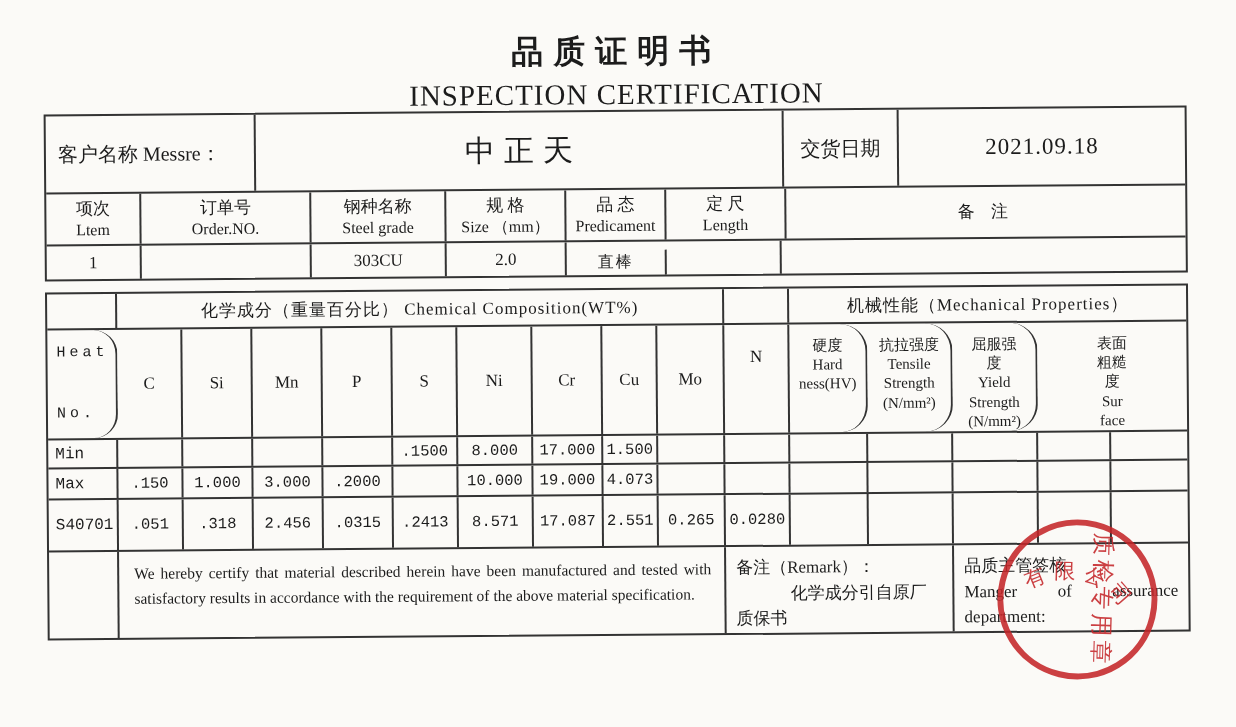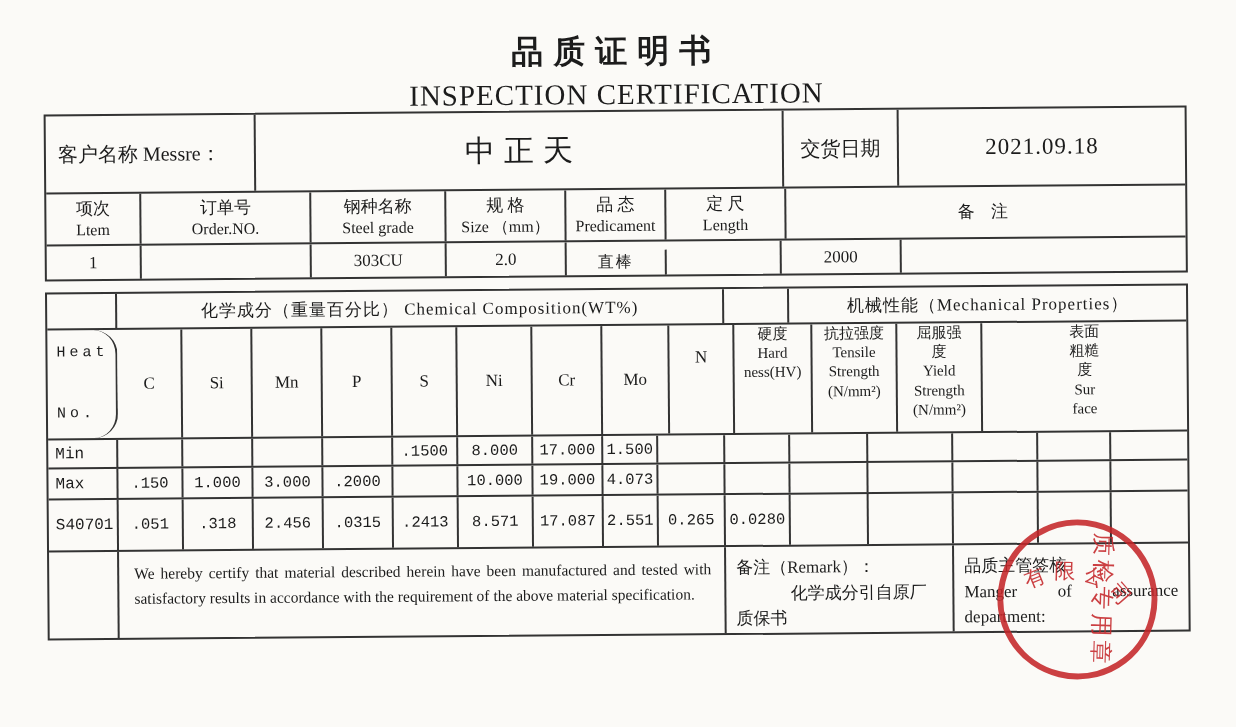--- a/index.html
+++ b/index.html
@@ -36,21 +36,21 @@
   .d17{ font-size:17px; }
   .d16cn{ font-size:16px; letter-spacing:2px;margin-top:8px; }
 
   #t2{ top:288px; width:1143px; }
   #t2 .r1{ height:36px; } #t2 .r2{ height:110px; } #t2 .r3{ height:29px; }
   #t2 .r4{ height:31px; } #t2 .r5{ height:52px; } #t2 .r6{ height:86px; }
   .ghead{ font-size:17px; letter-spacing:1px; }
   .heat{ align-items:flex-start; justify-content:space-between; padding:14px 2px 16px 9px;
     font-family:"Liberation Mono", monospace; font-size:15px; letter-spacing:4px; text-align:left;border-radius:24px; }
   .elem{ font-size:17px; }
-  .mech{ font-size:15px; line-height:1.28; padding:0 1px; justify-content:flex-start; }
+  .mech{ font-size:15px; line-height:1.28; padding:12px 1px; justify-content:flex-start;border-radius:27px; }
   .mono{ font-family:"Liberation Mono", monospace; font-size:15.5px; }
   .rowlbl{ align-items:flex-start; justify-content:center; padding-left:7px; text-align:left;
     font-family:"Liberation Mono", monospace; font-size:16px; }
   .cert{ align-items:flex-start; justify-content:flex-start; text-align:justify;
     padding:9px 13px 4px 15px; font-size:15.5px; line-height:1.62; }
   .remark{ align-items:flex-start; justify-content:flex-start; text-align:left;
     padding:8px 8px 4px 10px; font-size:17px; line-height:1.5; }
   .remark .ind{ padding-left:3.2em; }
   .mgr{ align-items:flex-start; justify-content:flex-start; text-align:left;
     padding:8px 10px 4px 10px; font-size:17px; line-height:1.5; }
@@ -102,21 +102,20 @@
         <div class="h2cn" style="letter-spacing:6px">备 注</div>
       </div>
     </div>
     <div class="row rC">
       <div class="cell d17" style="flex:0 0 95px">1</div>
       <div class="cell d17" style="flex:0 0 170px"></div>
       <div class="cell d17" style="flex:0 0 135px">303CU</div>
       <div class="cell d17" style="flex:0 0 120px">2.0</div>
       <div class="cell d16cn" style="flex:0 0 100px">直棒</div>
       <div class="cell d17" style="flex:0 0 115px"></div>
-      <div class="cell d17" style="flex:0 0 120px">2000</div>
       <div class="cell d17 grow"></div>
     </div>
   </div>
 
   <div id="t2" class="tbl">
     <div class="row r1">
       <div class="cell" style="flex:0 0 70px"></div>
       <div class="cell ghead" style="flex:0 0 607px">化学成分（重量百分比） Chemical Composition(WT%)</div>
       <div class="cell" style="flex:0 0 65px"></div>
       <div class="cell ghead grow">机械性能（Mechanical Properties）</div>
@@ -127,20 +126,21 @@
         <div>Heat</div>
         <div>No.</div>
       </div>
       <div class="cell elem" style="flex:0 0 65px">C</div>
       <div class="cell elem" style="flex:0 0 70px">Si</div>
       <div class="cell elem" style="flex:0 0 70px">Mn</div>
       <div class="cell elem" style="flex:0 0 70px">P</div>
       <div class="cell elem" style="flex:0 0 65px">S</div>
       <div class="cell elem" style="flex:0 0 75px">Ni</div>
       <div class="cell elem" style="flex:0 0 70px">Cr</div>
+      <div class="cell elem" style="flex:0 0 55px">Cu</div>
       <div class="cell elem" style="flex:0 0 67px">Mo</div>
       <div class="cell elem" style="flex:0 0 65px; justify-content:flex-start; padding-top:22px">N</div>
       <div class="cell mech" style="flex:0 0 78px">
         <div>硬度</div>
         <div>Hard</div>
         <div>ness(HV)</div>
       </div>
       <div class="cell mech" style="flex:0 0 85px">
         <div>抗拉强度</div>
         <div>Tensile</div>

